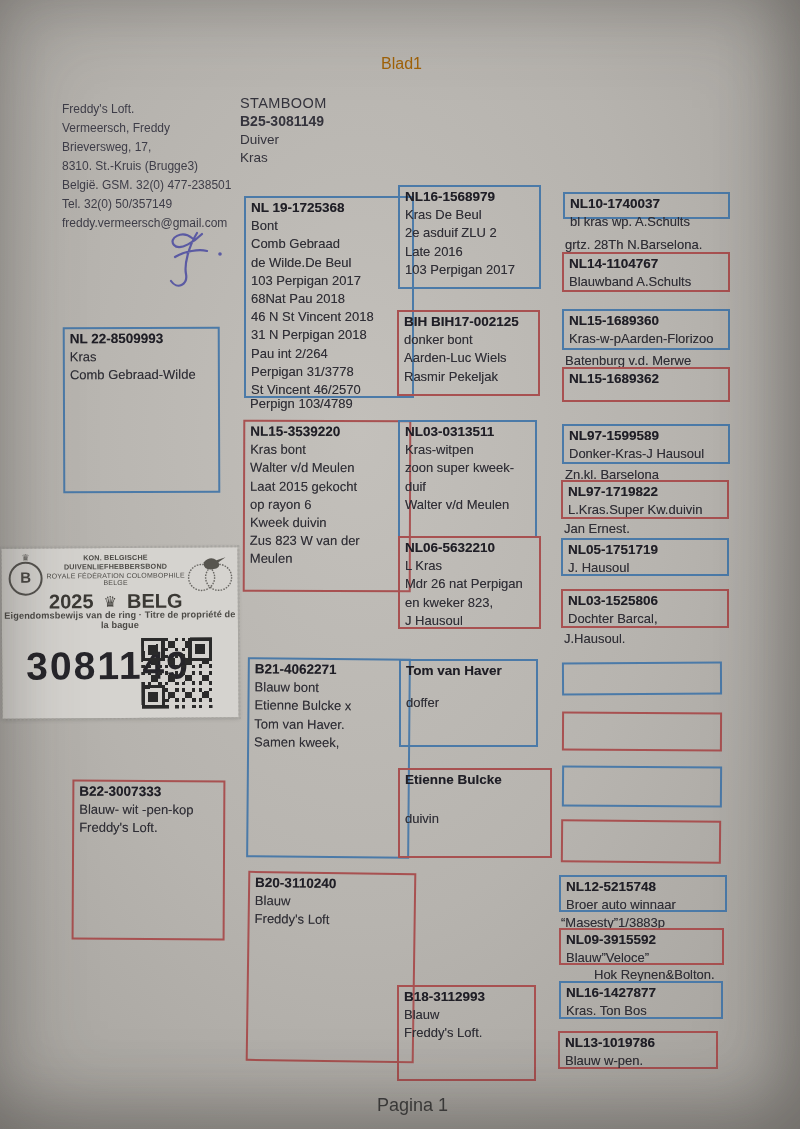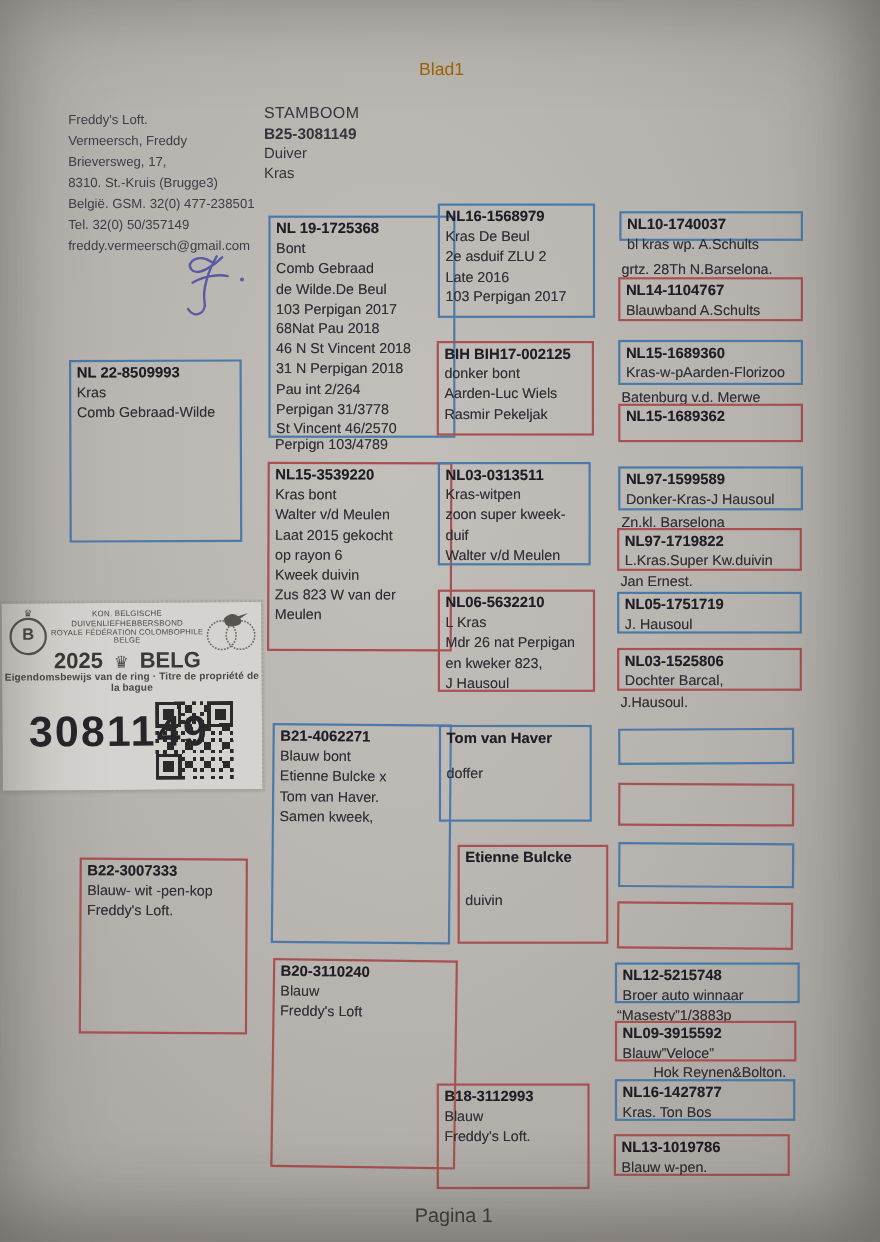--- a/index.html
+++ b/index.html
@@ -44,21 +44,21 @@
     box-shadow:0 1px 4px rgba(60,58,54,.3);
   }
   .stk-head{display:flex;align-items:flex-start;padding:5px 4px 0 4px;}
   .stk-left-logo{width:40px;text-align:center;color:#55534f;}
   .stk-crown-sm{font-size:9px;line-height:8px;color:#55534f;}
   .stk-b-circle{
     width:30px;height:30px;border:2px solid #55534f;border-radius:50%;
     margin:0 auto;font-weight:bold;font-size:15px;line-height:28px;color:#4a4844;
   }
   .stk-center{flex:1;text-align:center;color:#4c4a46;}
-  .stk-fed1{font-size:7.2px;font-weight:normal;letter-spacing:.2px;}
+  .stk-fed1{font-size:7.2px;font-weight:bold;letter-spacing:.2px;}
   .stk-fed2{font-size:7px;letter-spacing:.2px;margin-top:1px;}
   .stk-yearrow{margin-top:4px;font-size:20px;font-weight:bold;color:#3b3935;display:flex;justify-content:center;align-items:center;gap:10px;}
   .stk-crown-mid{font-size:15px;font-weight:normal;color:#4c4a46;}
   .stk-own{position:absolute;left:0;right:0;top:62px;text-align:center;font-size:9.2px;font-weight:bold;color:#4c4a46;letter-spacing:.1px;}
   .stk-number{position:absolute;left:24px;top:96px;font-size:39px;font-weight:bold;letter-spacing:2px;color:#26252a;}
   .stk-qr{position:absolute;left:139px;top:90px;width:71px;height:71px;}
 </style>
 </head>
 <body>
 
@@ -148,42 +148,42 @@
     <div>103 Perpigan 2017</div>
   </div>
 
   <div class="box red" style="left:397px;top:310px;width:143px;height:86px">
     <div class="bt">BIH BIH17-002125</div>
     <div>donker bont</div>
     <div>Aarden-Luc Wiels</div>
     <div>Rasmir Pekeljak</div>
   </div>
 
-  <div class="box blue" style="left:398px;top:420px;width:139px;height:94px">
+  <div class="box blue" style="left:398px;top:420px;width:139px;height:118px">
     <div class="bt">NL03-0313511</div>
     <div>Kras-witpen</div>
     <div>zoon super kweek-</div>
     <div>duif</div>
     <div>Walter v/d Meulen</div>
   </div>
 
   <div class="box red" style="left:398px;top:536px;width:143px;height:93px">
     <div class="bt">NL06-5632210</div>
     <div>L Kras</div>
     <div>Mdr 26 nat Perpigan</div>
     <div>en kweker 823,</div>
     <div>J Hausoul</div>
   </div>
 
   <div class="box blue" style="left:399px;top:659px;width:139px;height:88px">
     <div class="bt">Tom van Haver</div>
     <div class="gap1">doffer</div>
   </div>
 
-  <div class="box red" style="left:416px;top:768px;width:137px;height:90px">
+  <div class="box red" style="left:398px;top:768px;width:154px;height:90px">
     <div class="bt">Etienne Bulcke</div>
     <div class="gap2">duivin</div>
   </div>
 
 
   <div class="box red" style="left:397px;top:985px;width:139px;height:96px">
     <div class="bt">B18-3112993</div>
     <div>Blauw</div>
     <div>Freddy's Loft.</div>
   </div>

